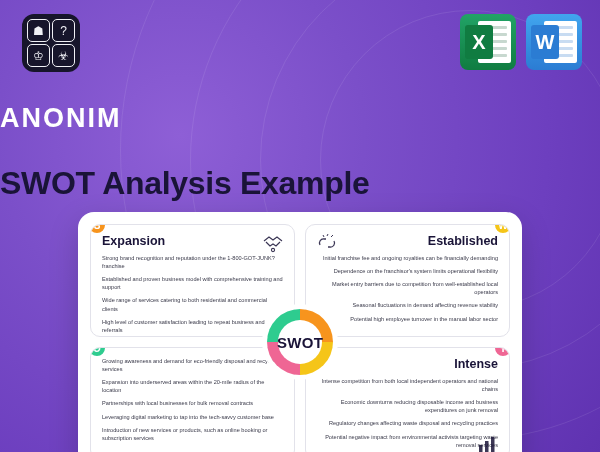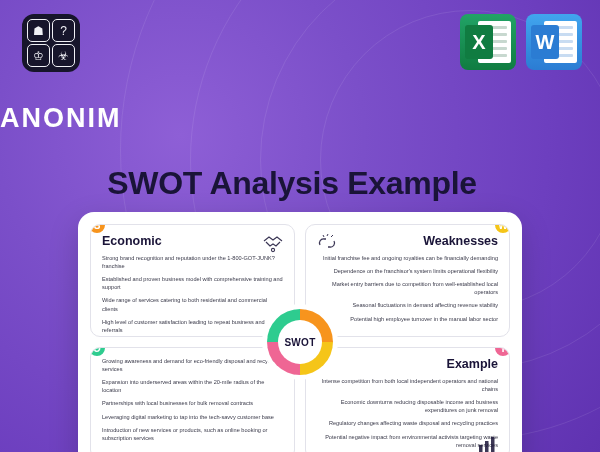--- a/index.html
+++ b/index.html
@@ -56,21 +56,21 @@
   .oi-w .letter { background: #2b7cd3; }
   .oi .sheet .lines { position:absolute; inset:5px 4px; }
   .oi .sheet .ln { height:3px; background:#c7d8cf; margin-bottom:4px; border-radius:1px; }
   .oi-w .sheet .ln { background:#c8dcf2; }
 
   .brand {
     position: absolute; top: 103px; left: 0; right: 0; text-align: left;
     color: #ffffff; font-size: 27px; font-weight: bold; letter-spacing: 2px;
   }
   .headline {
-    position: absolute; top: 165px; left: 0; right: 16px; text-align: center;
+    position: absolute; top: 165px; left: 0; right: 16px; text-align: left;
     color: #1a1438; font-size: 32px; font-weight: bold; letter-spacing: -0.3px;
   }
 
   
   .card {
     position: absolute; left: 78px; top: 212px; width: 444px; height: 260px;
     background: #ffffff; border-radius: 16px; padding: 12px;
     box-shadow: 0 10px 30px rgba(0,0,0,0.18);
   }
   .grid {
@@ -114,21 +114,21 @@
     position: absolute; left: 50%; top: 50%; transform: translate(-50%,-50%);
     width: 66px; height: 66px; border-radius: 50%;
     background: conic-gradient(#f7941d 0deg 90deg, #f5c518 90deg 180deg, #ef6694 180deg 270deg, #2ecc8f 270deg 360deg);
     display: flex; align-items: center; justify-content: center;
     box-shadow: 0 0 0 5px #ffffff;
     z-index: 5;
   }
   .donut .hole {
     width: 44px; height: 44px; border-radius: 50%; background: #ffffff;
     display: flex; align-items: center; justify-content: center;
-    font-size: 10px; font-weight: bold; color: #1a1438; letter-spacing: 0.3px;
+    font-size: 15px; font-weight: bold; color: #1a1438; letter-spacing: 0.3px;
   }
 </style>
 </head>
 <body>
 
 <div class="page">
 
   <div class="bg-rings">
     <div class="ring r1"></div>
     <div class="ring r2"></div>
@@ -177,39 +177,39 @@
     <div class="grid">
 
       <div class="quad q-left">
         <div class="badge badge-s">S</div>
         <svg class="deco deco-strength" width="22" height="20" viewBox="0 0 22 20">
           <path d="M2 8 L7 4 L11 7 L15 4 L20 8" stroke="#1a1438" stroke-width="1.2" fill="none"></path>
           <path d="M4 9 L8 13 L11 11 L14 13 L18 9" stroke="#1a1438" stroke-width="1.2" fill="none"></path>
           <circle cx="11" cy="17" r="1.6" stroke="#1a1438" stroke-width="1.1" fill="none"></circle>
         </svg>
         <div class="qhead">
-            <span class="qtitle">Economic</span>
+            <span class="qtitle">Expansion</span>
           </div>
         <ul class="points">
           <li>Strong brand recognition and reputation under the 1-800-GOT-JUNK? franchise</li>
           <li>Established and proven business model with comprehensive training and support</li>
           <li>Wide range of services catering to both residential and commercial clients</li>
           <li>High level of customer satisfaction leading to repeat business and referrals</li>
         </ul>
       </div>
 
       <div class="quad q-right">
         <div class="badge badge-w">W</div>
         <svg class="deco deco-weak" width="22" height="20" viewBox="0 0 22 20">
           <path d="M4 12 A4 4 0 0 1 8 6 L10 6" stroke="#1a1438" stroke-width="1.3" fill="none"></path>
           <path d="M18 8 A4 4 0 0 1 14 14 L12 14" stroke="#1a1438" stroke-width="1.3" fill="none"></path>
           <path d="M11 3 L12 1 M15 4 L17 2 M8 4 L7 2" stroke="#1a1438" stroke-width="1" fill="none"></path>
         </svg>
         <div class="qhead">
-            <span class="qtitle">Weaknesses</span>
+            <span class="qtitle">Established</span>
           </div>
         <ul class="points">
           <li>Initial franchise fee and ongoing royalties can be financially demanding</li>
           <li>Dependence on the franchisor's system limits operational flexibility</li>
           <li>Market entry barriers due to competition from well-established local operators</li>
           <li>Seasonal fluctuations in demand affecting revenue stability</li>
           <li>Potential high employee turnover in the manual labor sector</li>
         </ul>
       </div>
 
@@ -225,21 +225,21 @@
       </div>
 
       <div class="quad q-right">
         <div class="badge badge-t">T</div>
         <svg class="deco deco-threat" width="22" height="18" viewBox="0 0 22 18">
           <rect x="2" y="10" width="3.5" height="7" fill="#1a1438"></rect>
           <rect x="8" y="6" width="3.5" height="11" fill="#1a1438"></rect>
           <rect x="14" y="2" width="3.5" height="15" fill="#1a1438"></rect>
         </svg>
         <div class="qhead">
-            <span class="qtitle">Example</span>
+            <span class="qtitle">Intense</span>
           </div>
         <ul class="points">
           <li>Intense competition from both local independent operators and national chains</li>
           <li>Economic downturns reducing disposable income and business expenditures on junk removal</li>
           <li>Regulatory changes affecting waste disposal and recycling practices</li>
           <li>Potential negative impact from environmental activists targeting waste removal services</li>
 
         </ul>
       </div>
 

